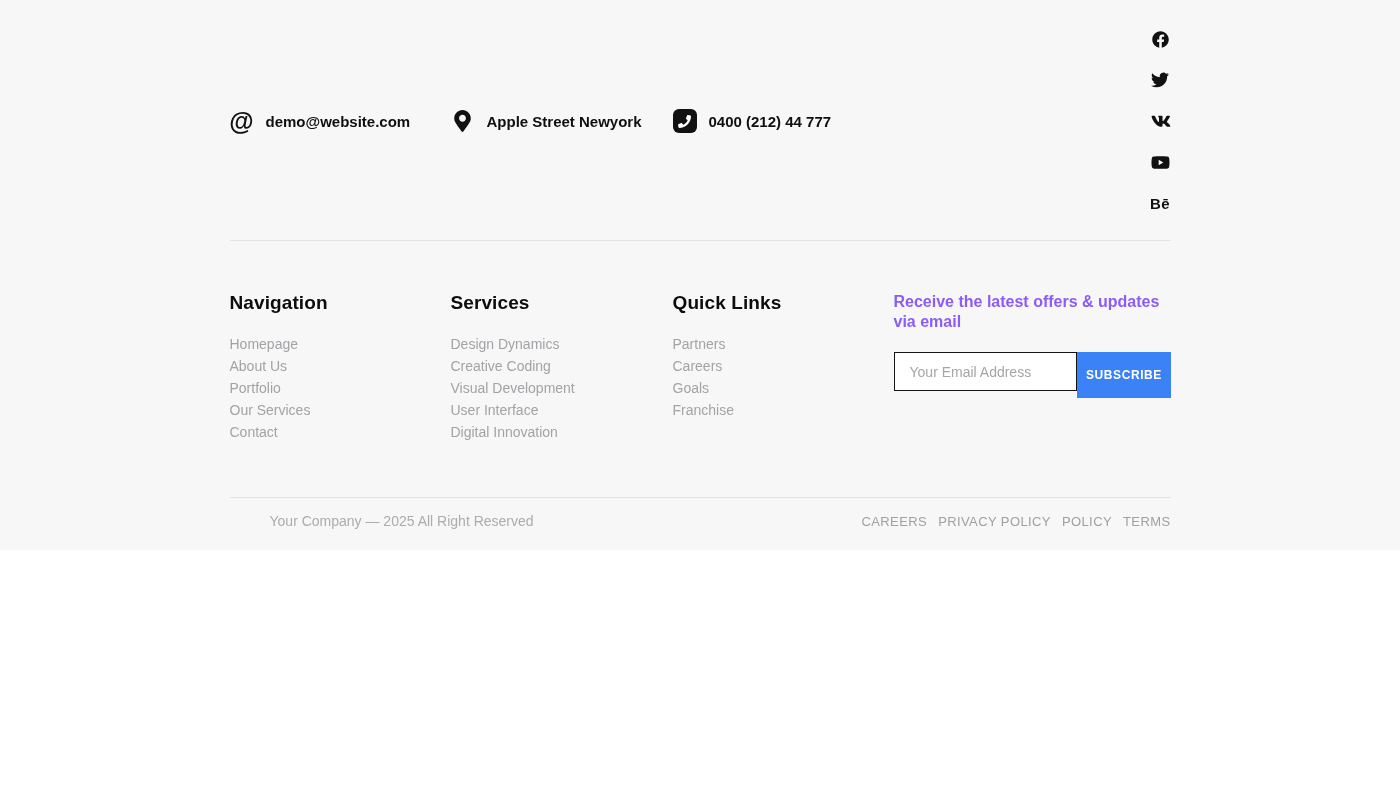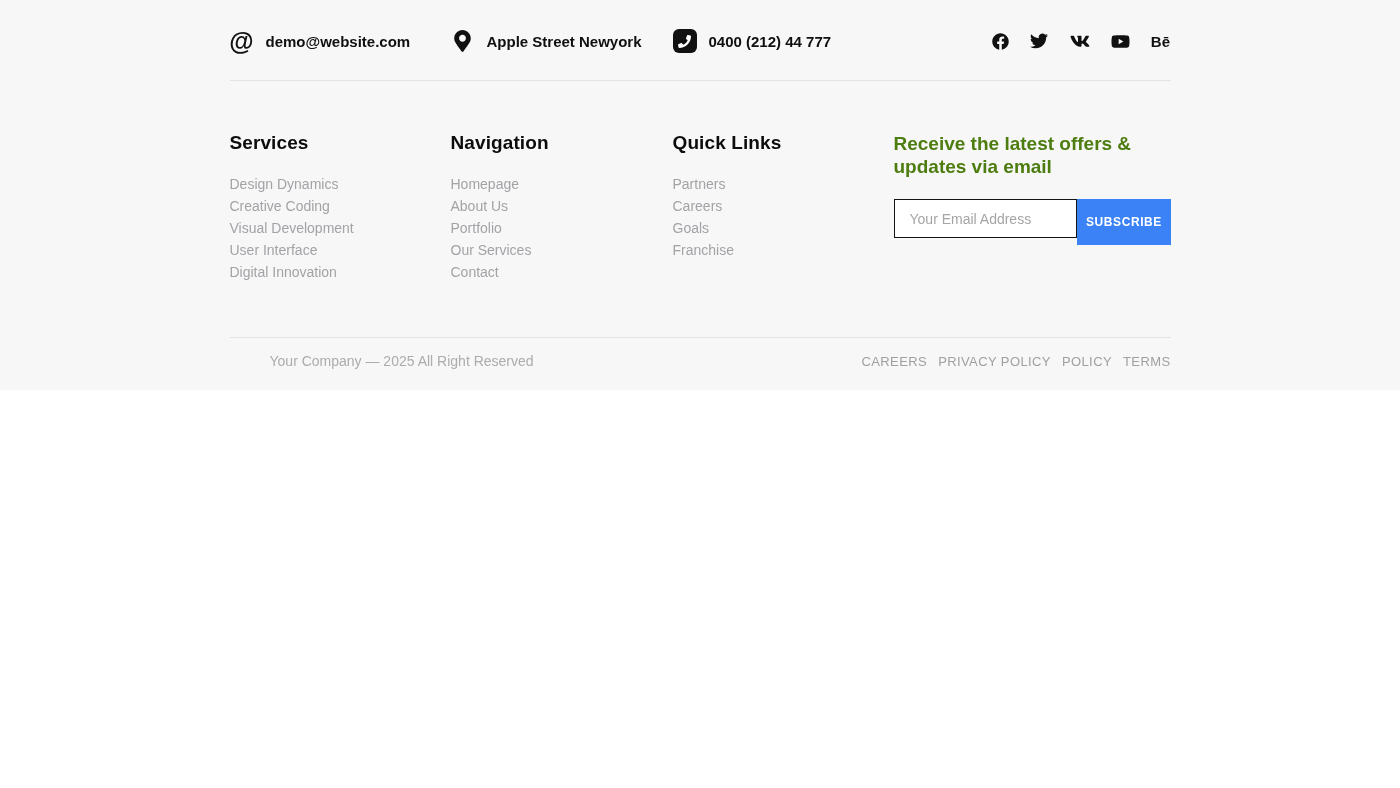--- a/index.html
+++ b/index.html
@@ -20,40 +20,40 @@
     display: flex; align-items: center; gap: 12px;
     font-weight: 700; font-size: 15px; color: #0f0f0f;
     text-decoration: none; cursor: pointer;
   }
   .contact-icon { display: inline-flex; align-items: center; justify-content: center; width: 24px; height: 24px; }
   .at-glyph { font-size: 25px; font-weight: 800; line-height: 1; color: #111; }
   .phone-badge {
     width: 24px; height: 24px; background: #111; border-radius: 6px;
     display: inline-flex; align-items: center; justify-content: center;
   }
-  .socials { display: flex; align-items: center; gap: 21px; justify-self: end; }
+  .socials { display: flex; align-items: center; gap: 21px; justify-self: end; flex-direction: column; }
   .social-link { display: inline-flex; align-items: center; justify-content: center; height: 20px; cursor: pointer; text-decoration: none; color: #111; }
   .behance-glyph { font-weight: 700; font-size: 15px; letter-spacing: 0.3px; color: #111; }
 
   .divider { border: none; border-top: 1px solid #e3e3e4; height: 0; }
 
   
   .middle {
     display: grid;
     grid-template-columns: 221px 222px 221px 277px;
     padding: 51px 0 54px;
     align-items: start;
   }
   .col-title { font-size: 19px; font-weight: 800; letter-spacing: 0.1px; color: #0c0c0c; margin-bottom: 19px; }
   .col-links { list-style: none; }
   .col-links li { height: 22px; display: flex; align-items: center; }
   .col-links a { font-size: 14px; color: #a3a3a7; text-decoration: none; cursor: pointer; }
 
   
-  .newsletter-title { font-size: 19px; font-weight: 800; line-height: 1.22; color: #4d7c0f; margin-bottom: 21px; }
+  .newsletter-title { font-size: 16px; font-weight: 800; line-height: 1.22; color: #8b5cf6; margin-bottom: 21px; }
   .subscribe-form { display: flex; height: 46px; }
   .email-input {
     flex: 1 1 auto; min-width: 0; height: 39px;
     border: 1px solid #141414; background: #ffffff;
     padding: 0 15px; font-size: 14px; color: #333;
     font-family: "Liberation Sans", "DejaVu Sans", sans-serif;
     outline: none;
   }
   .email-input::placeholder { color: #a5a5a5; }
   .subscribe-btn {
@@ -129,57 +129,57 @@
           <span class="behance-glyph">Bē</span>
         </a>
       </div>
     </div>
 
     <hr class="divider">
 
     <div class="middle">
 
       <div class="col">
+        <div class="col-title">Navigation</div>
+        <ul class="col-links">
+          <li>
+              <a>Homepage</a>
+            </li>
+          <li>
+              <a>About Us</a>
+            </li>
+          <li>
+              <a>Portfolio</a>
+            </li>
+          <li>
+              <a>Our Services</a>
+            </li>
+          <li>
+              <a>Contact</a>
+            </li>
+        </ul>
+      </div>
+
+      <div class="col">
         <div class="col-title">Services</div>
         <ul class="col-links">
           <li>
               <a>Design Dynamics</a>
             </li>
           <li>
               <a>Creative Coding</a>
             </li>
           <li>
               <a>Visual Development</a>
             </li>
           <li>
               <a>User Interface</a>
             </li>
           <li>
               <a>Digital Innovation</a>
-            </li>
-        </ul>
-      </div>
-
-      <div class="col">
-        <div class="col-title">Navigation</div>
-        <ul class="col-links">
-          <li>
-              <a>Homepage</a>
-            </li>
-          <li>
-              <a>About Us</a>
-            </li>
-          <li>
-              <a>Portfolio</a>
-            </li>
-          <li>
-              <a>Our Services</a>
-            </li>
-          <li>
-              <a>Contact</a>
             </li>
         </ul>
       </div>
 
       <div class="col">
         <div class="col-title">Quick Links</div>
         <ul class="col-links">
           <li>
               <a>Partners</a>
             </li>

